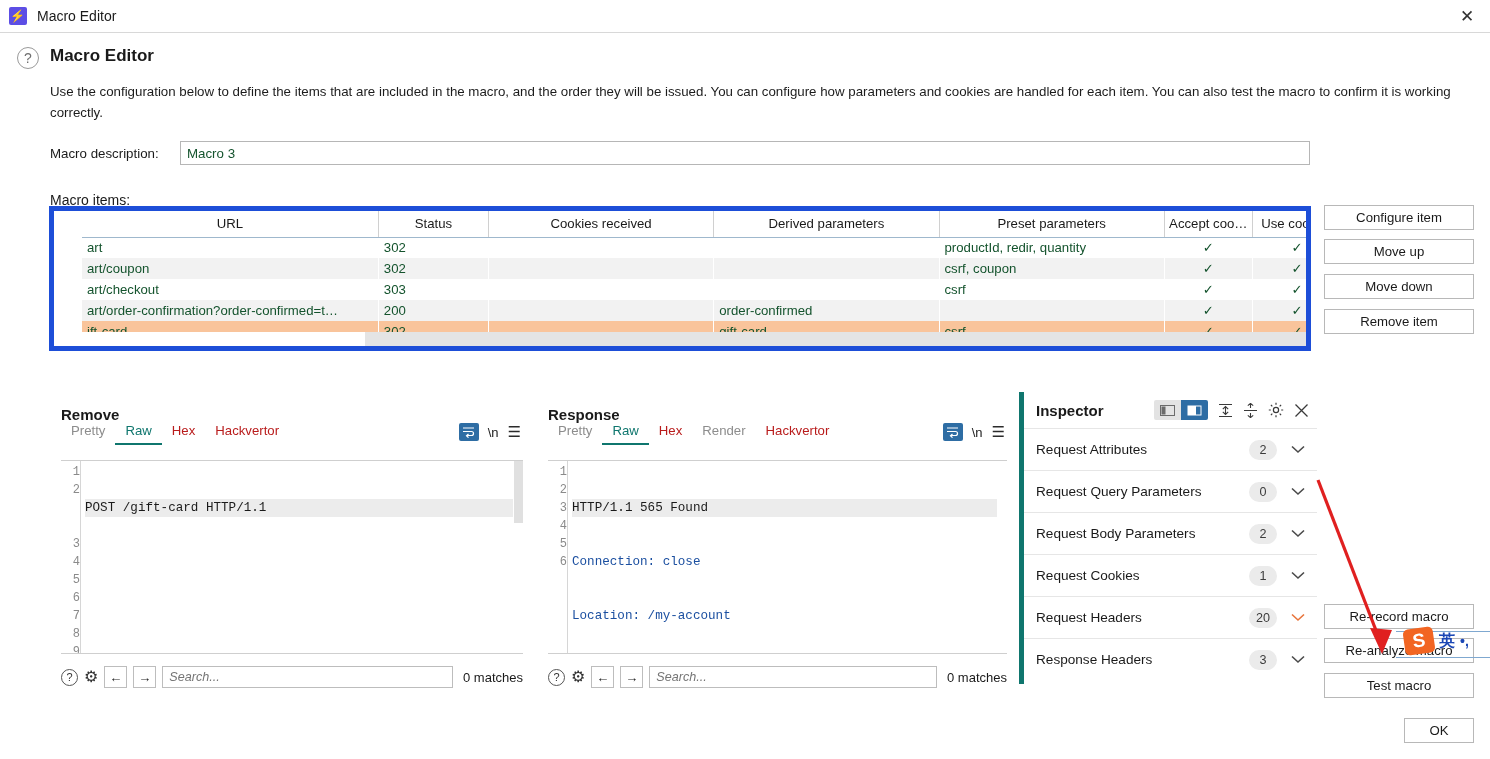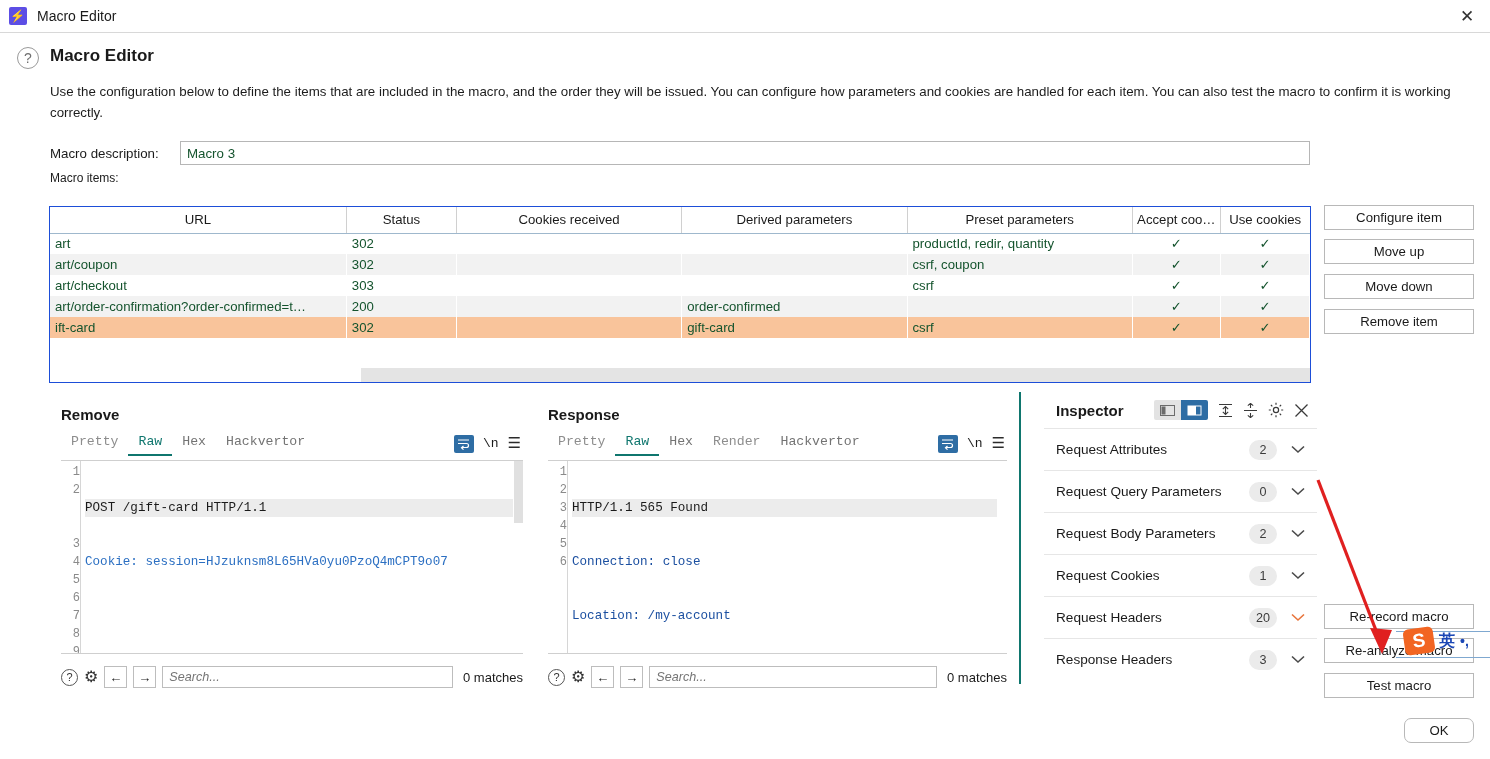--- a/index.html
+++ b/index.html
@@ -48,26 +48,26 @@
   }
 
   
   .lbl-desc { position: absolute; left: 50px; top: 146px; font-size: 13.3px; }
   .in-desc {
     position: absolute; left: 180px; top: 141px; width: 1130px; height: 24px;
     border: 1px solid #b6b6b6; background:#fff; padding: 2px 6px;
     font-family: "Liberation Sans", sans-serif; font-size: 13.3px; color:#14532d;
     outline: none;
   }
-  .lbl-items { position: absolute; left: 50px; top: 171px; font-size: 12px; }
+  .lbl-items { position: absolute; left: 50px; top: 192px; font-size: 14px; }
 
   
   .tablewrap {
-    position: absolute; left: 49px; top: 206px; width: 1262px; height: 177px;
-    border: 1px solid #1d4ed8; background:#fff; overflow: hidden;
+    position: absolute; left: 49px; top: 206px; width: 1262px; height: 145px;
+    border: 5px solid #1d4ed8; background:#fff; overflow: hidden; padding-left: 28px;
   }
   table.items { border-collapse: collapse; width: 1260px; table-layout: fixed; }
   table.items th {
     height: 26px; background:#fff; border-right:1px solid #d0d0d0; border-bottom:1px solid #9fb8cd;
     font-weight: normal; font-size: 13.2px; color:#1a1a1a; text-align:center;
     overflow: hidden; white-space: nowrap;
   }
   table.items td {
     height: 21px; border-right: 1px solid transparent;
     font-size: 13.2px; color:#14532d; padding: 0 5px;
@@ -96,33 +96,33 @@
     font-family: "Liberation Sans", sans-serif; font-size: 13.2px;
     display:flex; align-items:center; justify-content:center; cursor: pointer;
   }
   #b-configure { left: 1324px; top: 205px; }
   #b-moveup    { left: 1324px; top: 239px; }
   #b-movedown  { left: 1324px; top: 274px; }
   #b-remove    { left: 1324px; top: 309px; }
   #b-rerecord  { left: 1324px; top: 604px; }
   #b-reanalyze { left: 1324px; top: 638px; }
   #b-test      { left: 1324px; top: 673px; }
-  #b-ok        { left: 1404px; top: 718px; width: 70px; border-radius: 7px; }
+  #b-ok        { left: 1404px; top: 718px; width: 70px; }
 
   
   .panel { position: absolute; top: 392px; background: #fff; }
   #req-panel { left: 49px; width: 485px; height: 310px; }
   #res-panel { left: 536px; width: 482px; height: 310px; }
   .panel-sep {
     position: absolute; left: 531px; top: 398px; width: 1px; height: 300px; background:#d4d4d4;
   }
   .panel-title { font-size: 15px; font-weight: bold; color:#1a1a1a; padding: 14px 0 0 12px; }
-  .tabs { display: flex; align-items: flex-end; height: 27px; padding-left: 12px; margin-top: 6px; position: relative; font-family: Liberation Mono, monospace; }
+  .tabs { display: flex; align-items: flex-start; height: 27px; padding-left: 12px; position: relative; }
   .tab {
-    font-size: 13.2px; color: #737373; padding: 0 10px 5px 10px; cursor: pointer;
+    font-size: 13.2px; color: #b91c1c; padding: 0 10px 5px 10px; cursor: pointer;
     border-bottom: 2px solid transparent;
   }
   .tab.active { color: #0f766e; border-bottom: 2px solid #0f766e; }
   .tab.dim { color: #8d8d8d; }
   .tabs-right { margin-left: auto; display:flex; align-items:center; gap:9px; padding-right: 13px; padding-bottom: 3px; }
   .ic-wrapbtn {
     width: 20px; height: 18px; background:#2e6da4; border-radius: 2px;
     display:flex; align-items:center; justify-content:center; cursor:pointer;
   }
   .ic-nl { font-size: 13px; color:#1a1a1a; cursor:pointer; }
@@ -177,21 +177,21 @@
   }
   .lt {
     width: 30px; height: 21px; display:flex; align-items:center; justify-content:center;
     background:#e8e8e8; cursor:pointer;
   }
   .lt.active { background:#2e6da4; }
 
   
   .inspector {
     position: absolute; left: 1019px; top: 392px; width: 298px; height: 292px;
-    background: #fff; border-left: 2px solid #0f766e; padding-left: 23px;
+    background: #fff; border-left: 5px solid #0f766e;
   }
   .insp-head { display:flex; align-items:center; height: 36px; padding: 0 8px 0 12px; }
   .insp-title { font-size: 15px; font-weight: bold; color:#1a1a1a; }
   .insp-head-icons { margin-left: auto; display:flex; align-items:center; gap: 10px; }
   .seg { display:flex; border-radius:2px; overflow:hidden; }
   .seg .s { width: 27px; height: 20px; display:flex; align-items:center; justify-content:center; background:#e3e3e3; cursor:pointer;}
   .seg .s.active { background:#2e6da4; }
   .ic-plain { color:#3a3a3a; cursor:pointer; display:flex; align-items:center; }
   .insp-row {
     display:flex; align-items:center; height: 42px; padding: 0 12px;
@@ -382,21 +382,20 @@
           <div>3</div>
           <div>4</div>
           <div>5</div>
           <div>6</div>
           <div>7</div>
           <div>8</div>
           <div>9</div>
       </div>
       <div class="code">
         <div class="ln hl k-plain">POST /gift-card HTTP/1.1</div>
-        <div class="ln k-cookiename">Cookie: session=HJzuknsm8L65HVa0yu0PzoQ4mCPT9o07</div>
         
         
         
         
         
         
       </div>
       <div class="ed-scroll">
           <div class="th"></div>
         </div>

